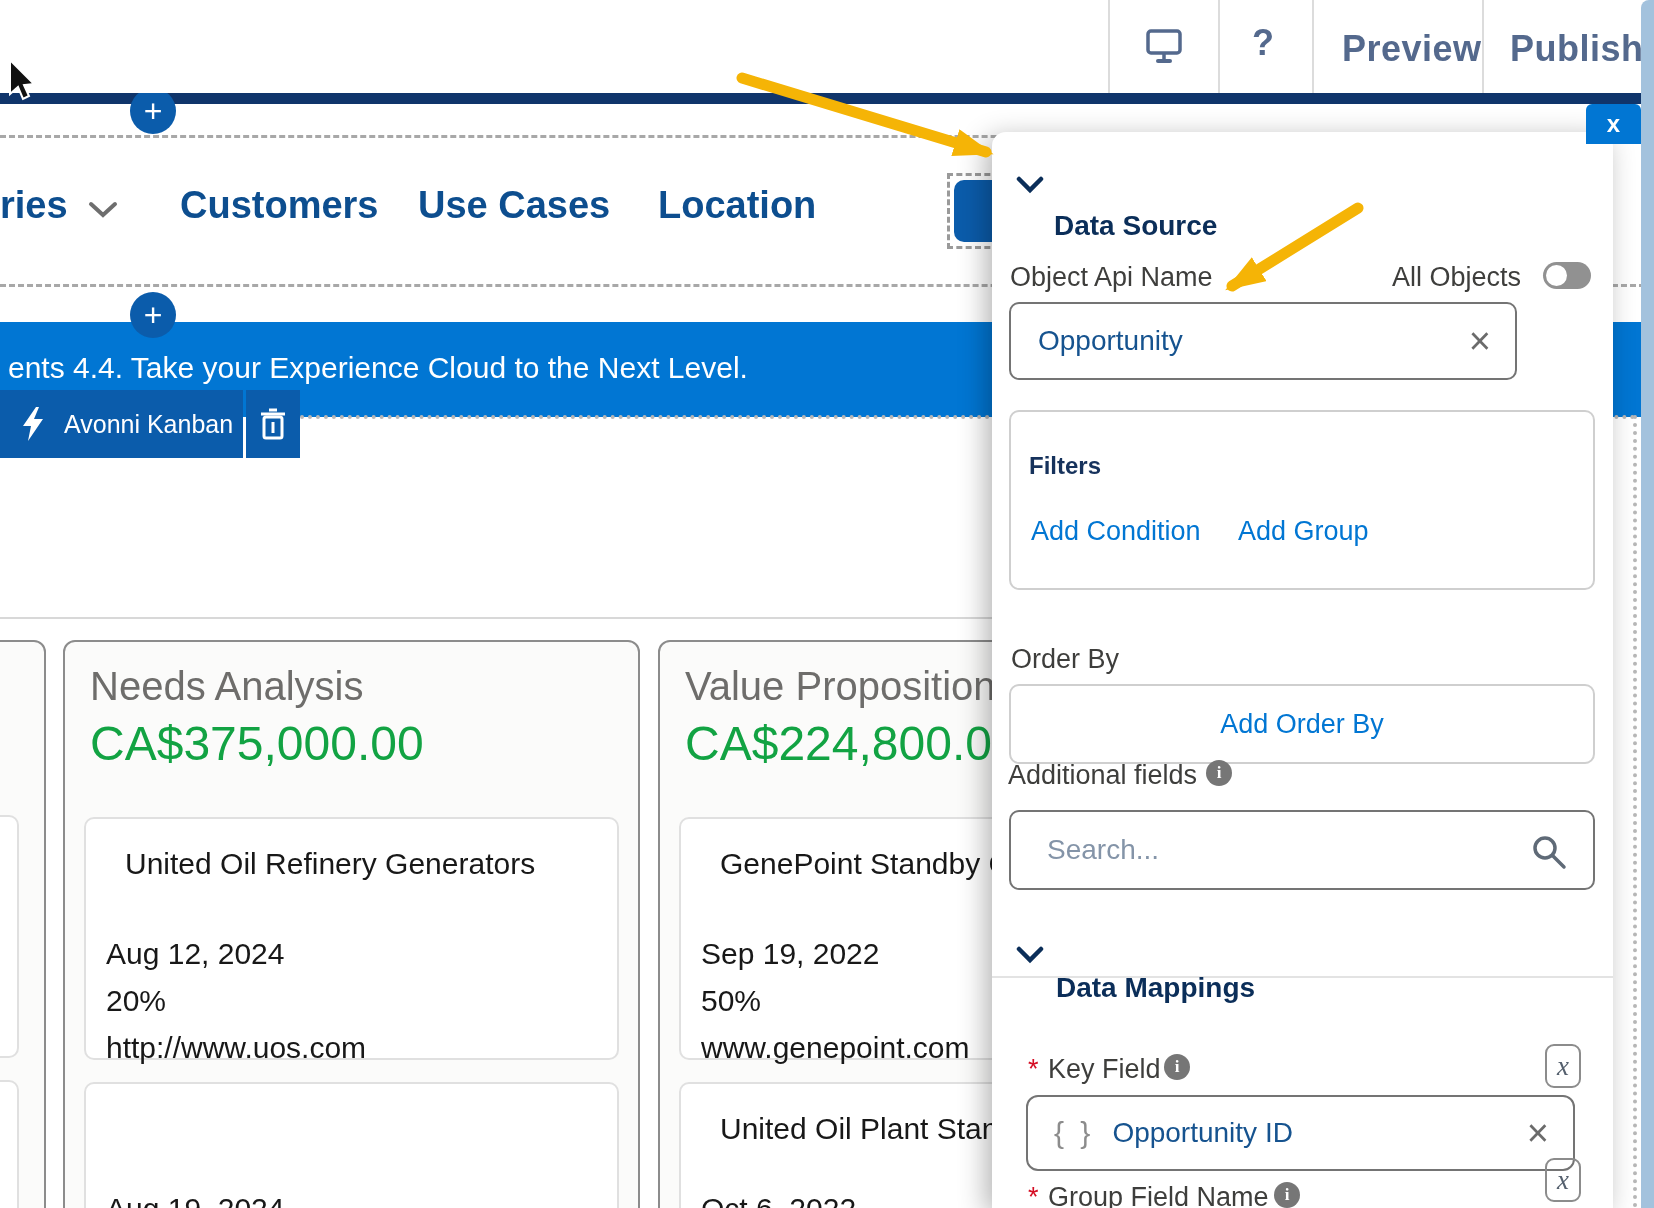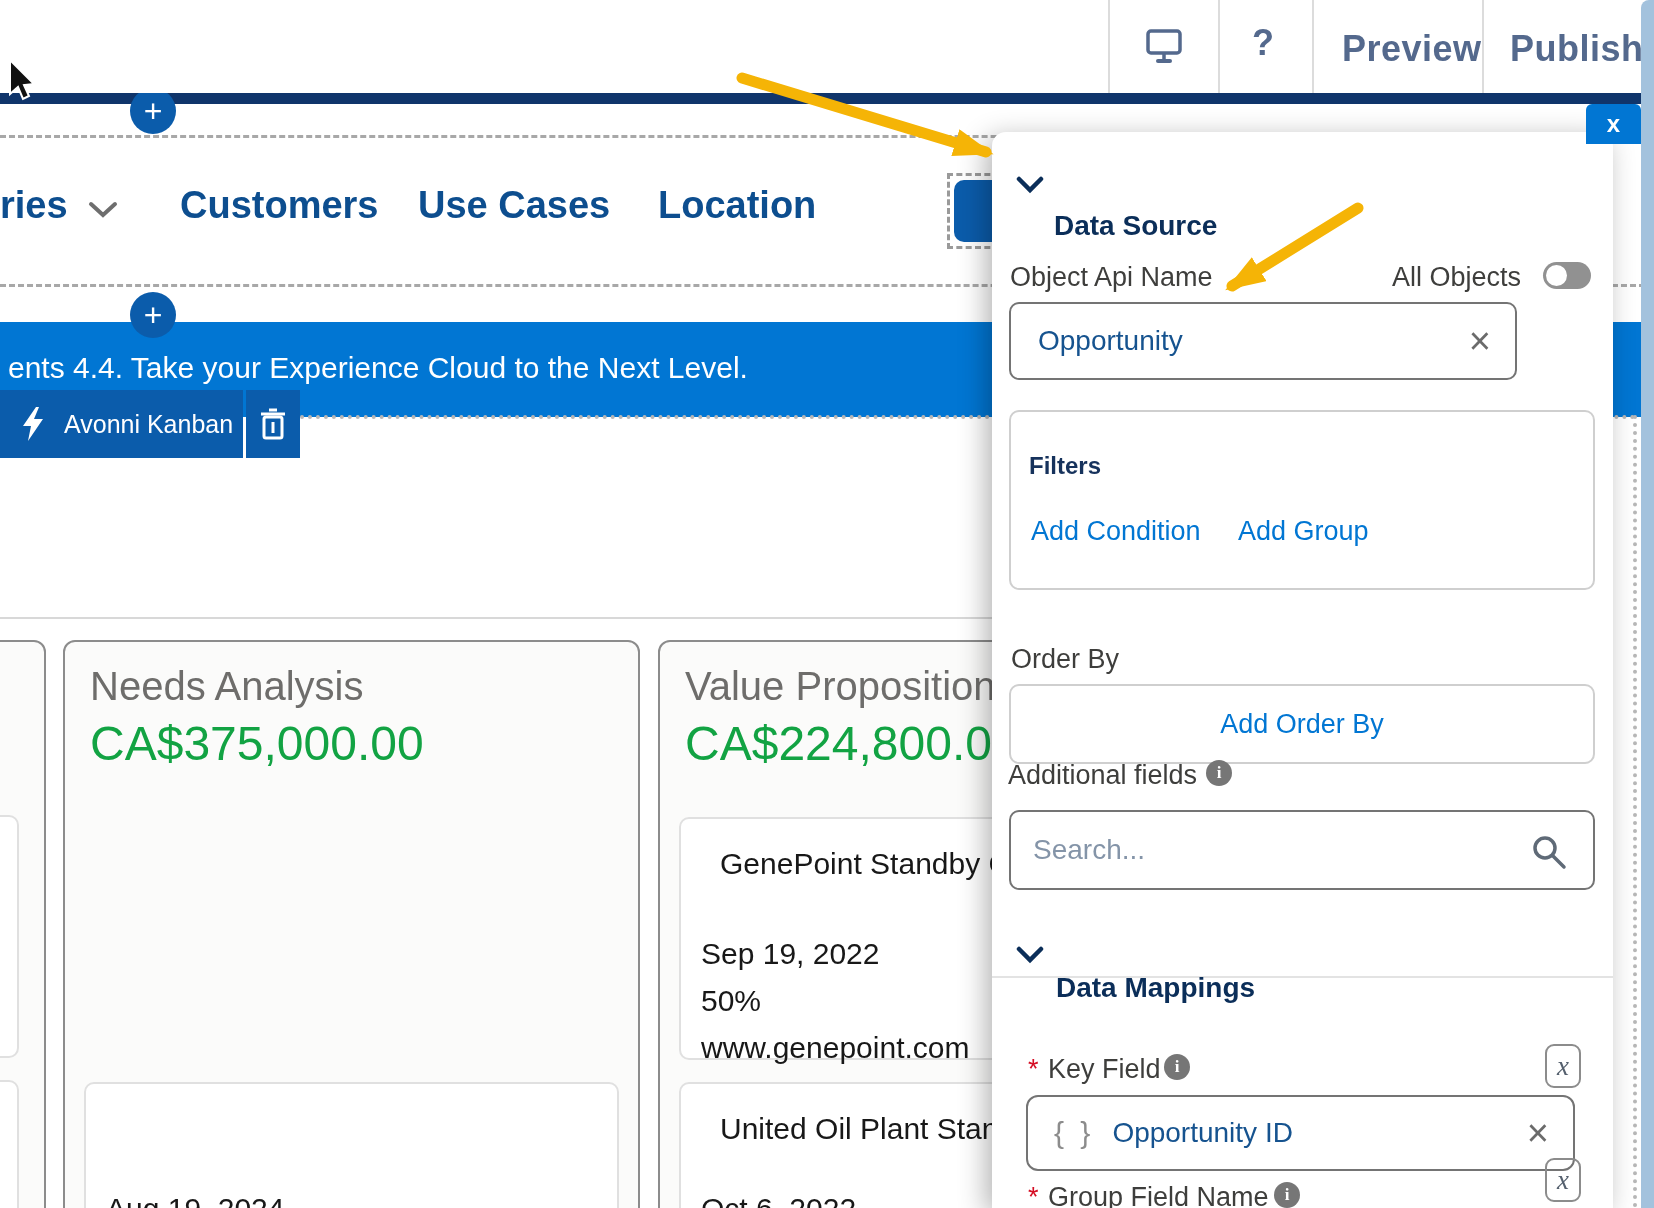--- a/index.html
+++ b/index.html
@@ -61,21 +61,21 @@
     display:flex;align-items:center;justify-content:center;font-size:17px;font-weight:bold;font-family:"Liberation Serif",serif;}
   .req{position:absolute;color:#d50f25;font-size:27px;}
   .xbtn{position:absolute;width:36px;height:44px;border:2px solid #8c8c8c;border-radius:9px;
     display:flex;align-items:center;justify-content:center;}
   .xbtn i{font-family:"Liberation Serif",serif;font-style:italic;font-size:27px;color:#55606e;}
   .braces{font-size:30px;color:#8c8c8c;letter-spacing:4px;margin-right:18px;}
   .chev{position:absolute;}
   .panel-close-tab{left:1586px;top:104px;width:55px;height:40px;background:#0176d3;z-index:31;
     border-radius:6px 6px 0 0;display:flex;align-items:center;justify-content:center;
     color:#fff;font-size:24px;font-weight:bold;}
-  .search-input{border:none;outline:none;font-size:28px;color:#16538f;width:480px;margin-left:20px;background:transparent;}
+  .search-input{border:none;outline:none;font-size:28px;color:#16538f;width:480px;margin-left:34px;background:transparent;}
   .search-input::placeholder{color:#8494a8;}
 
   .overlay{position:absolute;left:0;top:0;z-index:100;pointer-events:none;}
 </style>
 </head>
 <body>
 
 <div id="stage">
 
   <div class="abs dashline" style="left:0;top:135px;width:1654px;"></div>
@@ -118,20 +118,26 @@
 
   <div class="abs gray-rule"></div>
 
   <div class="abs kcol" style="left:-30px;width:76px;"></div>
   <div class="abs sliver-card" style="left:-30px;top:815px;width:49px;height:243px;"></div>
   <div class="abs sliver-card" style="left:-30px;top:1080px;width:49px;height:180px;"></div>
 
   <div class="abs kcol" style="left:63px;width:577px;">
     <div class="kcol-title">Needs Analysis</div>
     <div class="kcol-amount">CA$375,000.00</div>
+    <div class="kcard" style="top:175px;height:243px;">
+      <div class="title">United Oil Refinery Generators</div>
+      <div class="line" style="top:118px;">Aug 12, 2024</div>
+      <div class="line" style="top:165px;">20%</div>
+      <div class="line" style="top:212px;">http://www.uos.com</div>
+    </div>
     <div class="kcard" style="top:440px;height:200px;">
       <div class="line" style="top:108px;">Aug 19, 2024</div>
     </div>
   </div>
 
   <div class="abs kcol" style="left:658px;width:560px;">
     <div class="kcol-title">Value Proposition</div>
     <div class="kcol-amount">CA$224,800.00</div>
     <div class="kcard" style="top:175px;height:243px;">
       <div class="title">GenePoint Standby G</div>

